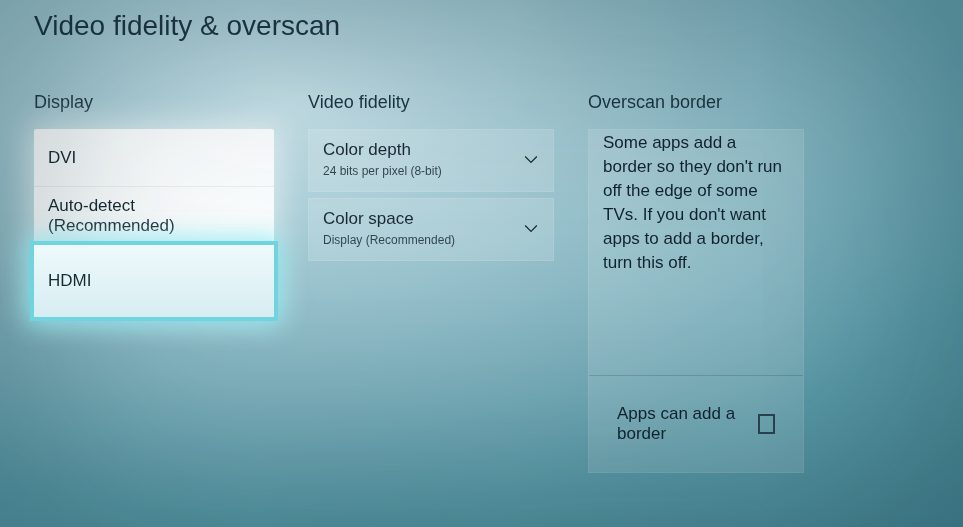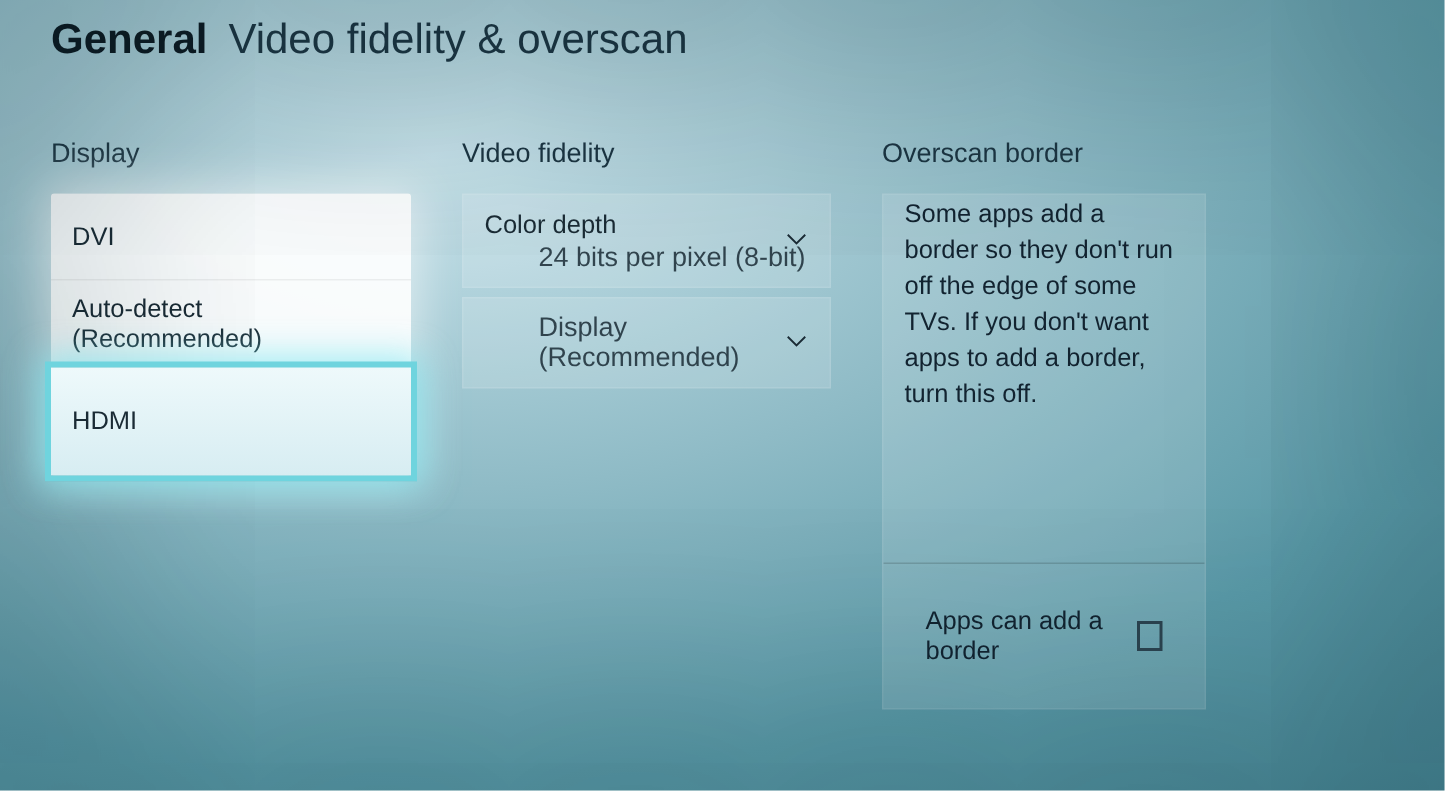--- a/index.html
+++ b/index.html
@@ -102,24 +102,23 @@
     padding: 9px 14px 10px 14px;
     margin-bottom: 6px;
     position: relative;
     color: #1a2b35;
   }
   .dropdown .dd-label {
     font-size: 17px;
     line-height: 22px;
   }
   .dropdown .dd-value {
-    font-size: 18px;
+    font-size: 12px;
     line-height: 20px;
     opacity: 0.85;
-    margin-left: 36px;
   }
   .dropdown .chevron {
     position: absolute;
     right: 12px;
     top: 50%;
     transform: translateY(-60%);
     color: #1a2b35;
   }
   .chevron svg { width: 20px; height: 20px; display:block; }
 
@@ -152,21 +151,20 @@
     width: 20px;
     height: 20px;
     border: 2px solid #2c4450;
     background: transparent;
   }
 </style>
 </head>
 <body>
 
 <div class="header">
-  <span class="crumb">General</span>
   <span class="title">Video fidelity &amp; overscan</span>
 </div>
 
 <div class="cols">
 
   <div class="col col-display">
     <div class="col-label">Display</div>
     <div class="display-list">
       <div class="display-item">
         <span>DVI</span>
@@ -187,20 +185,21 @@
       <div class="dd-label">Color depth</div>
       <div class="dd-value">24 bits per pixel (8-bit)</div>
       <span class="chevron">
         <svg viewBox="0 0 24 24" fill="none" stroke="currentColor" stroke-width="1.5">
             <polyline points="5 9 12 16 19 9"></polyline>
           </svg>
       </span>
     </div>
 
     <div class="dropdown">
+      <div class="dd-label">Color space</div>
       <div class="dd-value">Display (Recommended)</div>
       <span class="chevron">
         <svg viewBox="0 0 24 24" fill="none" stroke="currentColor" stroke-width="1.5">
             <polyline points="5 9 12 16 19 9"></polyline>
           </svg>
       </span>
     </div>
   </div>
 
   <div class="col col-overscan">

